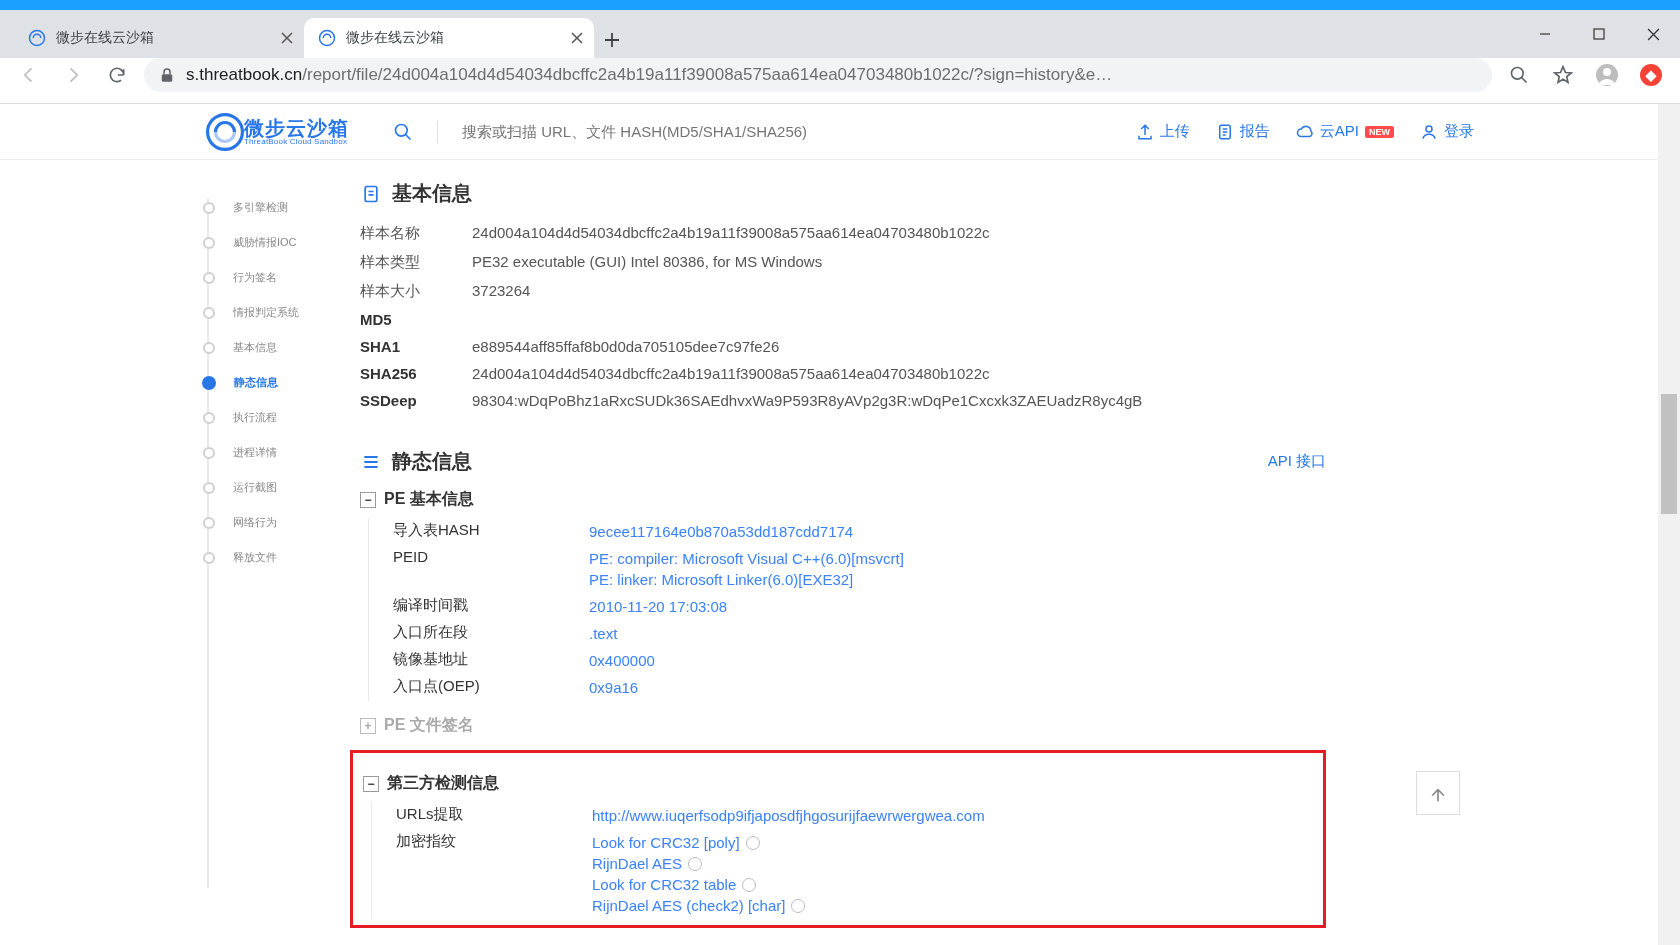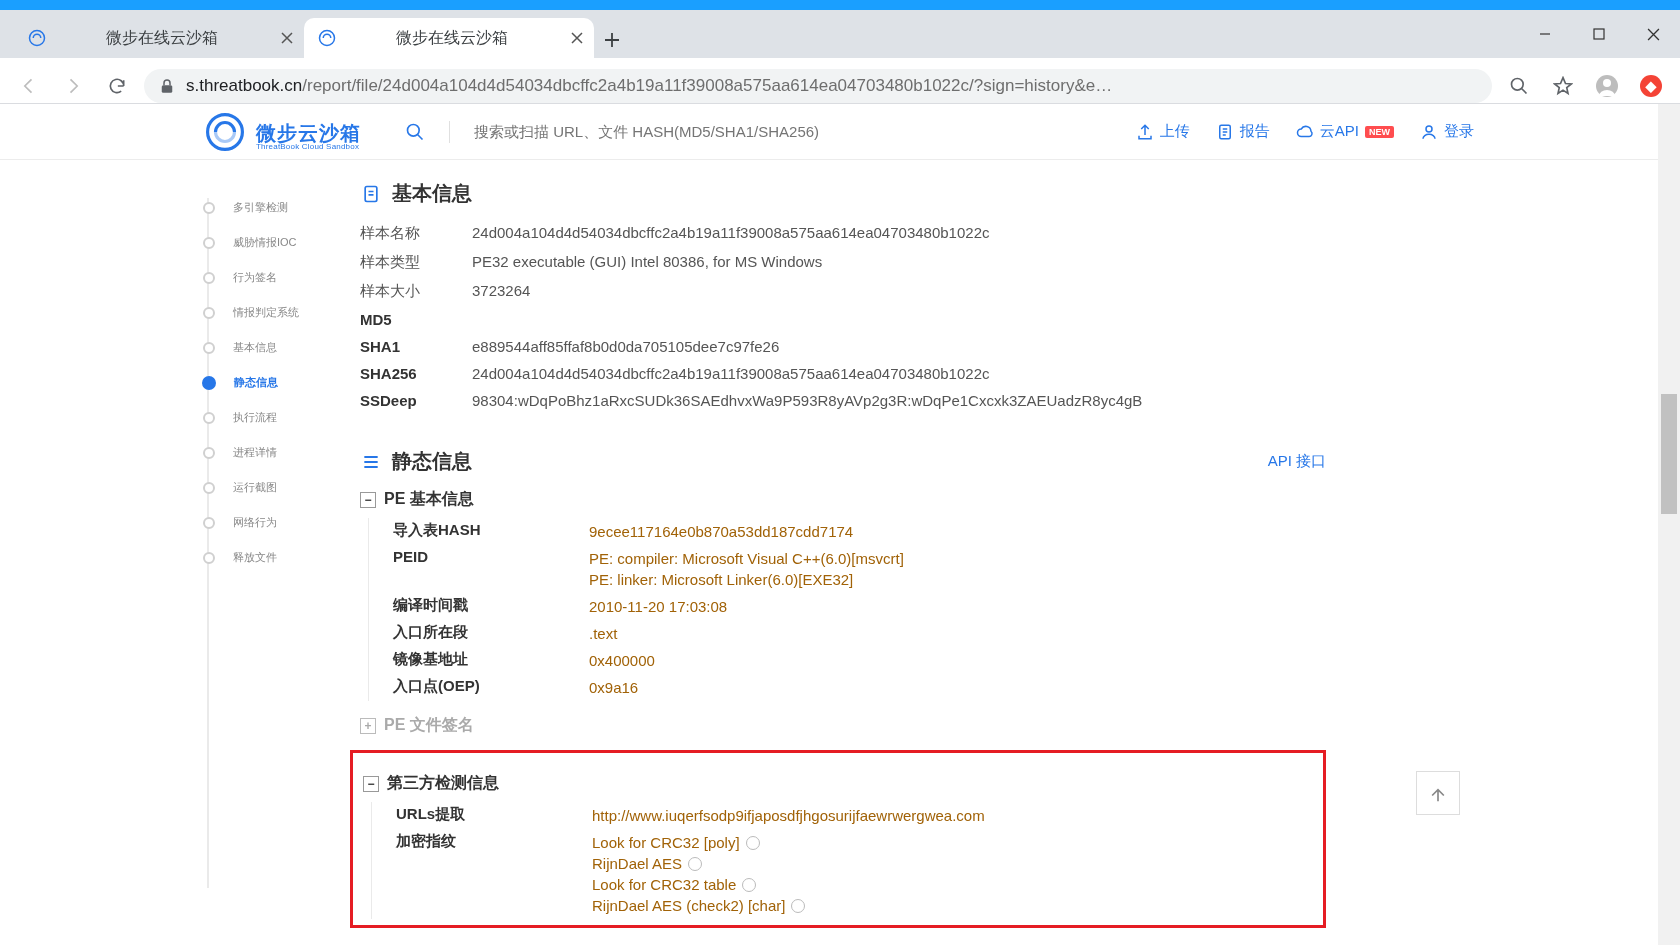--- a/index.html
+++ b/index.html
@@ -5,41 +5,41 @@
 * { margin: 0; padding: 0; box-sizing: border-box; font-family: "Microsoft YaHei", "PingFang SC", -apple-system, Arial, sans-serif; }
 body { background: #fff; width: 1680px; height: 945px; overflow: hidden; }
 
 
 .titlebar { height: 10px; background: #1a9fff; }
 .tabstrip { height: 48px; background: #dee2e7; display: flex; align-items: flex-end; padding-left: 14px; }
 .tab { display: flex; align-items: center; height: 40px; padding: 0 8px 0 14px; width: 290px; border-radius: 10px 10px 0 0; font-size: 14px; color: #3c4043; gap: 10px; position: relative; }
 .tab.active { background: #fff; }
 .tab .favicon { width: 18px; height: 18px; display: inline-flex; align-items: center; justify-content: center; }
 .tab .favicon svg { width: 18px; height: 18px; }
-.tab .title { flex: 1; white-space: nowrap; overflow: hidden; text-overflow: ellipsis; font-size: 16px; text-align: center;}
+.tab .title { flex: 1; white-space: nowrap; overflow: hidden; text-overflow: ellipsis; font-size: 14px;}
 .tab .close { width: 18px; height: 18px; display: inline-flex; align-items: center; justify-content: center; color:#555; }
 .newtab { width: 36px; height: 36px; display: inline-flex; align-items: center; justify-content: center; color:#3c4043; font-size: 22px;}
 .win-controls { position: absolute; right: 0; top: 10px; display: flex; }
 .win-controls .wc { width: 54px; height: 48px; display: inline-flex; align-items: center; justify-content: center; color:#333; }
 
-.addrbar { height: 46px; background: #fff; display: flex; align-items: flex-end; padding: 0 12px; gap: 10px; border-bottom: 1px solid #dadce0;}
+.addrbar { height: 46px; background: #fff; display: flex; align-items: flex-start; padding: 0 12px; gap: 10px; border-bottom: 1px solid #dadce0;}
 .addrbar .nav-btn { width: 34px; height: 34px; display: inline-flex; align-items: center; justify-content: center; color: #5f6368; border-radius: 17px;}
 .addrbar .nav-btn.disabled { color: #bdbdbd; }
 .addrbar .urlbox { flex: 1; display: flex; align-items: center; height: 34px; background: #f1f3f4; border-radius: 17px; padding: 0 14px; gap: 10px;}
 .addrbar .urlbox .url { flex: 1; font-size: 17px; color: #202124; white-space: nowrap; overflow: hidden; text-overflow: ellipsis;}
 .addrbar .urlbox .url .domain { color: #202124; }
 .addrbar .urlbox .url .path { color: #6e6e6e; }
 .addrbar .icon-btn { width: 34px; height: 34px; display:inline-flex; align-items:center; justify-content:center; color:#5f6368;}
 .addrbar .ext-red { background:#f44336; border-radius:50%; width:22px; height:22px; color:#fff; display:inline-flex;align-items:center;justify-content:center;font-size:14px;font-weight:bold;}
 .lock-icon { width:18px; height:18px; }
 
 
 .page { position: relative; height: calc(945px - 10px - 48px - 46px); overflow: hidden; background:#fff;}
 .page-header { display:flex; align-items:center; height:56px; padding: 0 0 0 206px; border-bottom:1px solid #ececec; gap: 20px;}
-.logo { display:flex; align-items:flex-end; gap:12px; }
+.logo { display:flex; align-items:center; gap:0; }
 .logo-text { display:flex; flex-direction:column; line-height:1;}
 .logo-text .cn { font-size:20px; font-weight:700; color:#2777e8; letter-spacing:1px;}
 .logo-text .en { font-size:8px; color:#2777e8; letter-spacing:0.2px;}
 
 .searchbox { display:flex; align-items:center; gap:24px; margin-left:24px;}
 .searchbox .sicon { color:#2777e8; }
 .searchbox input { border:none; outline:none; font-size:15px; width:380px; color:#999; background:transparent;}
 .searchbox .divider { width:1px; height:22px; background:#e0e0e0;}
 
 .header-actions { margin-left:auto; margin-right:206px; display:flex; gap:26px; align-items:center;}
@@ -66,22 +66,22 @@
 .kv-row .v { color:#555; flex:1;}
 
 .sub-header { display:flex; align-items:center; gap:8px; font-size:16px; font-weight:700; color:#333; margin:14px 0 8px 0;}
 .sub-header.muted { color:#aaa;}
 .sub-header .toggle-icon { width:16px; height:16px; border:1px solid #999; display:inline-flex; align-items:center; justify-content:center; font-size:12px; line-height:1;}
 .sub-header.muted .toggle-icon { border-color:#bbb;}
 
 .indent-block { padding-left:24px; border-left:1px solid #eaeaea; margin-left:8px;}
 .kv2 { font-size:15px;}
 .kv2-row { display:flex; padding:3px 0;}
-.kv2-row .k { width:196px; color:#333; font-weight:700;}
-.kv2-row .v { color:#a16207; flex:1;}
+.kv2-row .k { width:196px; color:#333; font-weight:400;}
+.kv2-row .v { color:#3b82f6; flex:1;}
 .v-line { padding:2px 0; display:flex; align-items:center; gap:6px;}
 .info-circle { width:14px; height:14px; border:1px solid #bbb; border-radius:50%; display:inline-block;}
 
 .redbox { border:3px solid #e51c23; padding:6px 10px; margin-left:-10px; margin-top:14px;}
 
 .scroll-top-btn { position:absolute; right:220px; bottom:130px; width:44px; height:44px; border:1px solid #ddd; display:flex; align-items:center; justify-content:center; color:#666; background:#fff;}
 
 .page-scrollbar { position:absolute; right:0; top:0; width:22px; height:100%; background:#f1f1f1;}
 .page-scrollbar .thumb { position:absolute; left:3px; width:16px; background:#c1c1c1; top:290px; height:120px;}
 

